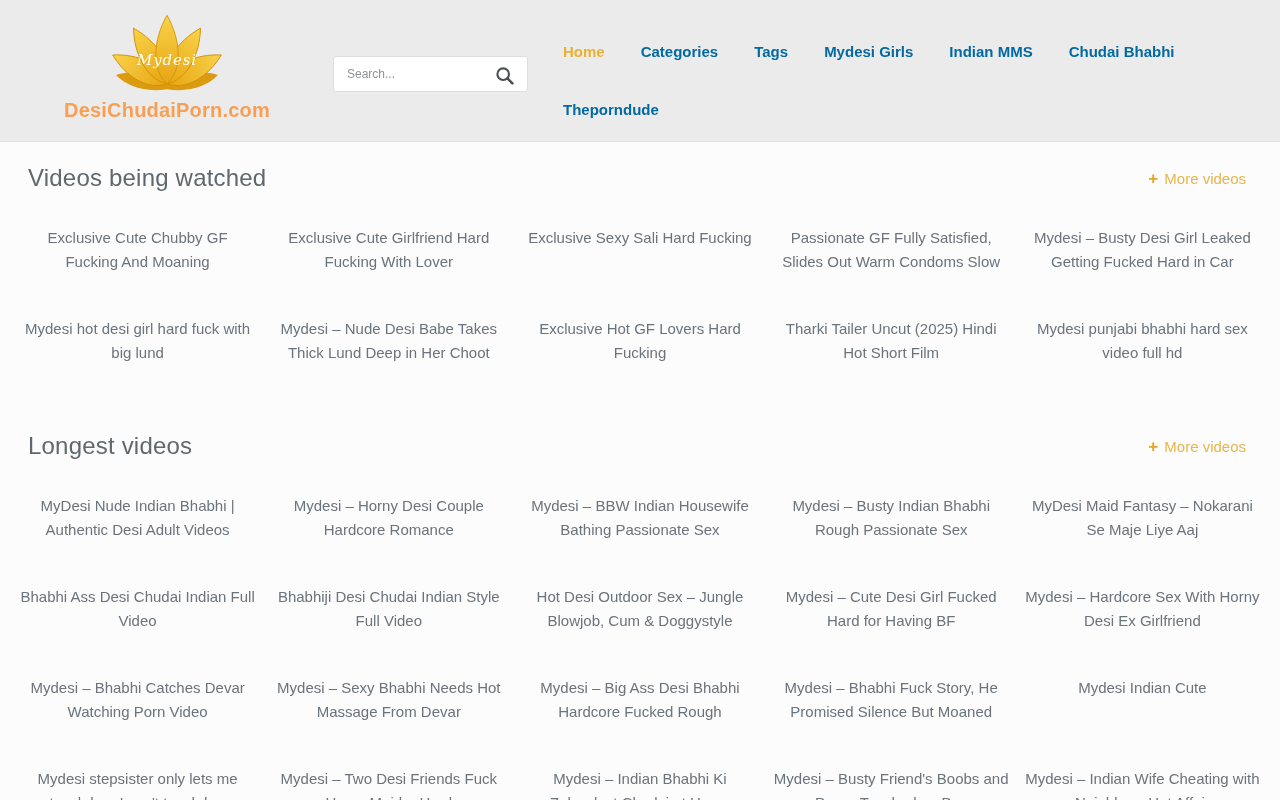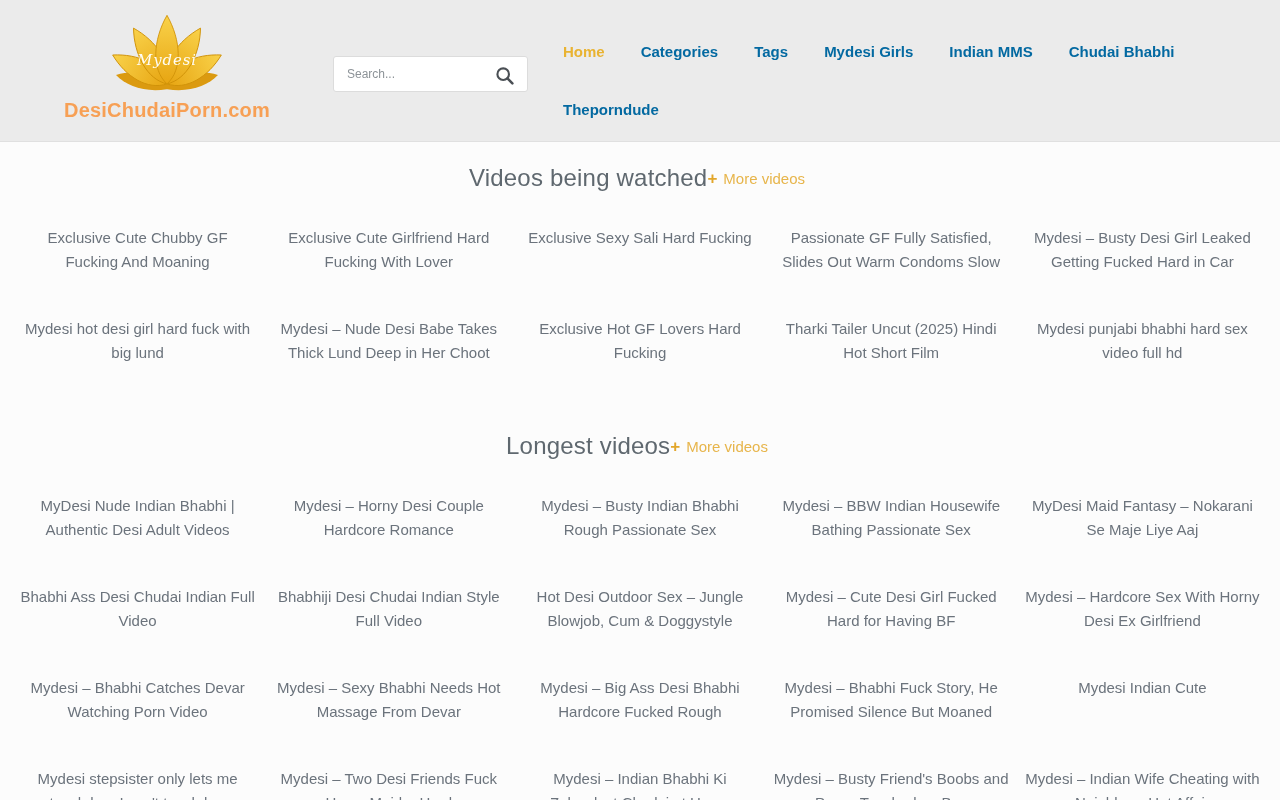--- a/index.html
+++ b/index.html
@@ -45,21 +45,21 @@
   .nav-item {
     padding: 0 18px; line-height: 58px; font-size: 15px; font-weight: 700;
     color: #0369a1; text-decoration: none; cursor: pointer; white-space: nowrap;
   }
   .nav-item.active { color: #e9b332; }
   .nav-break { flex-basis: 100%; height: 0; }
   
   main { padding: 14px 12px 0; }
   .video-section + .video-section { margin-top: 16px; }
   .section-header {
-    display: flex; justify-content: center; align-items: center;
+    display: flex; justify-content: space-between; align-items: center;
     height: 44px; margin: 0 16px 26px;
   }
   .section-title {
     font-size: 24px; font-weight: 400; color: #5f686f; letter-spacing: .2px;
   }
   .more-link {
     font-size: 15px; color: #e7b54b; text-decoration: none; cursor: pointer;
     display: flex; align-items: center; gap: 6px; padding-right: 6px;
   }
   .more-plus { color: #e2a62a; font-weight: 700; font-size: 17px; line-height: 1; }
@@ -176,24 +176,24 @@
       </a>
     </div>
     <div class="video-grid">
         <div class="video-cell">
           <a class="video-title">MyDesi Nude Indian Bhabhi | Authentic Desi Adult Videos</a>
         </div>
         <div class="video-cell">
           <a class="video-title">Mydesi – Horny Desi Couple Hardcore Romance</a>
         </div>
         <div class="video-cell">
+          <a class="video-title">Mydesi – BBW Indian Housewife Bathing Passionate Sex</a>
+        </div>
+        <div class="video-cell">
           <a class="video-title">Mydesi – Busty Indian Bhabhi Rough Passionate Sex</a>
-        </div>
-        <div class="video-cell">
-          <a class="video-title">Mydesi – BBW Indian Housewife Bathing Passionate Sex</a>
         </div>
         <div class="video-cell">
           <a class="video-title">MyDesi Maid Fantasy – Nokarani Se Maje Liye Aaj</a>
         </div>
         <div class="video-cell">
           <a class="video-title">Bhabhi Ass Desi Chudai Indian Full Video</a>
         </div>
         <div class="video-cell">
           <a class="video-title">Bhabhiji Desi Chudai Indian Style Full Video</a>
         </div>

